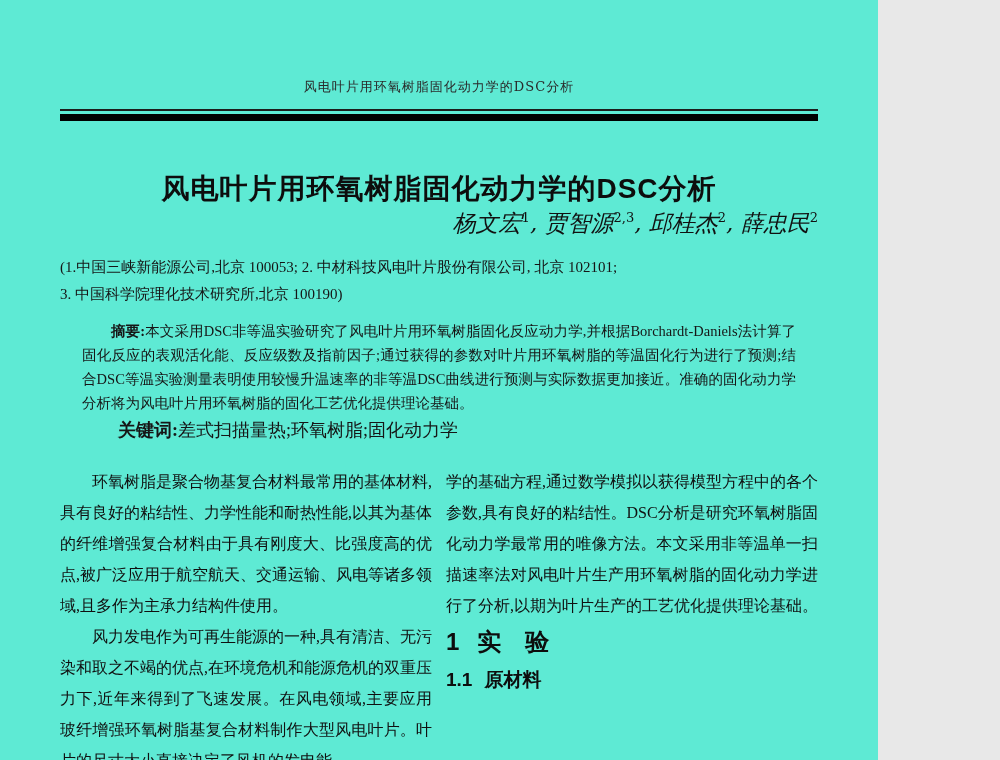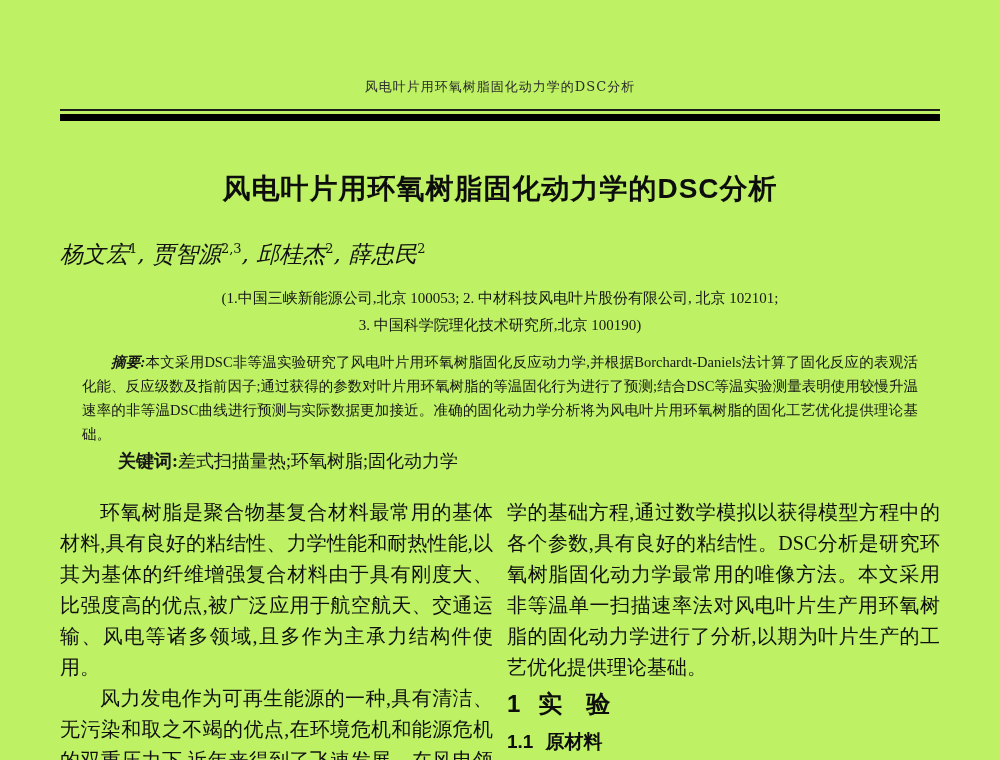--- a/index.html
+++ b/index.html
@@ -1,21 +1,21 @@
 <!DOCTYPE html>
 <html><head>
 <meta charset="utf-8">
 <style>
   * { margin: 0; padding: 0; box-sizing: border-box; }
   html, body { background: #e8e8e8; }
   .sheet {
     position: relative;
-    width: 1000px;
+    width: 878px;
     height: 760px;
-    background: #bef264;
+    background: #5eead4;
     overflow: hidden;
     color: #141414;
     font-family: "Liberation Serif", serif;
   }
   .content { margin: 0 60px; }
 
   
   .running-header {
     padding-top: 78px;
     text-align: center;
@@ -32,64 +32,62 @@
   .paper-title {
     margin-top: 49px;
     text-align: center;
     font-size: 28px;
     font-weight: bold;
     letter-spacing: 1px;
     font-family: "Liberation Sans", sans-serif;
     color: #0d0d0d;
   }
   .authors-line {
-    margin-top: 31px;
-    text-align: left;
+    text-align: right;
     font-size: 23px;
     font-style: italic;
     font-family: "DejaVu Serif", serif;
     color: #111;
   }
   .authors-line sup { font-size: 13px; font-style: normal; }
   .affiliations {
     margin-top: 15px;
-    text-align: center;
     font-size: 15px;
     line-height: 27px;
     color: #151515;
   }
 
   
   .abstract-block {
     margin: 11px 22px 0 22px;
     font-size: 14.5px;
     line-height: 24px;
     text-align: justify;
     text-indent: 2em;
     color: #161616;
   }
-  .abstract-block .lead { font-weight: bold; font-style: italic; }
+  .abstract-block .lead { font-weight: bold; }
   .keywords-line {
     margin: 3px 22px 0 22px;
     font-size: 18px;
     line-height: 24px;
     text-indent: 2em;
     color: #161616;
   }
   .keywords-line .lead { font-weight: bold; }
 
   
   .columns {
     display: flex;
     gap: 14px;
     margin-top: 24px;
   }
   .col { flex: 1 1 0; min-width: 0; }
   .col p {
-    font-size: 20px;
+    font-size: 16px;
     line-height: 31px;
     text-align: justify;
     color: #101010;
   }
   .col p.indent { text-indent: 2em; }
   .section-heading {
     margin: 5px 0 9px 0;
     font-size: 24px;
     font-weight: 600;
     font-family: "Liberation Sans", sans-serif;

